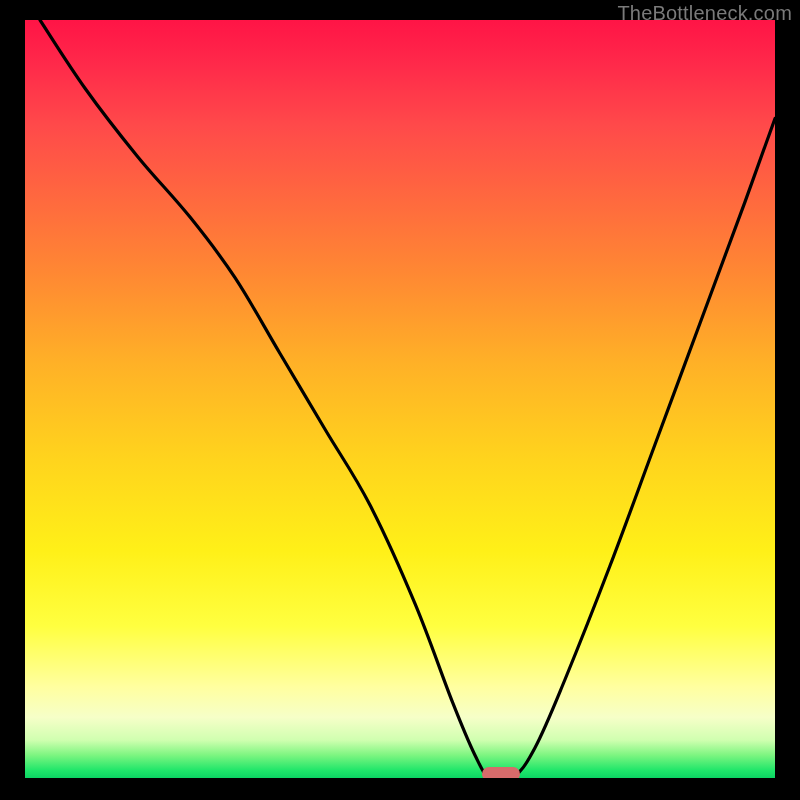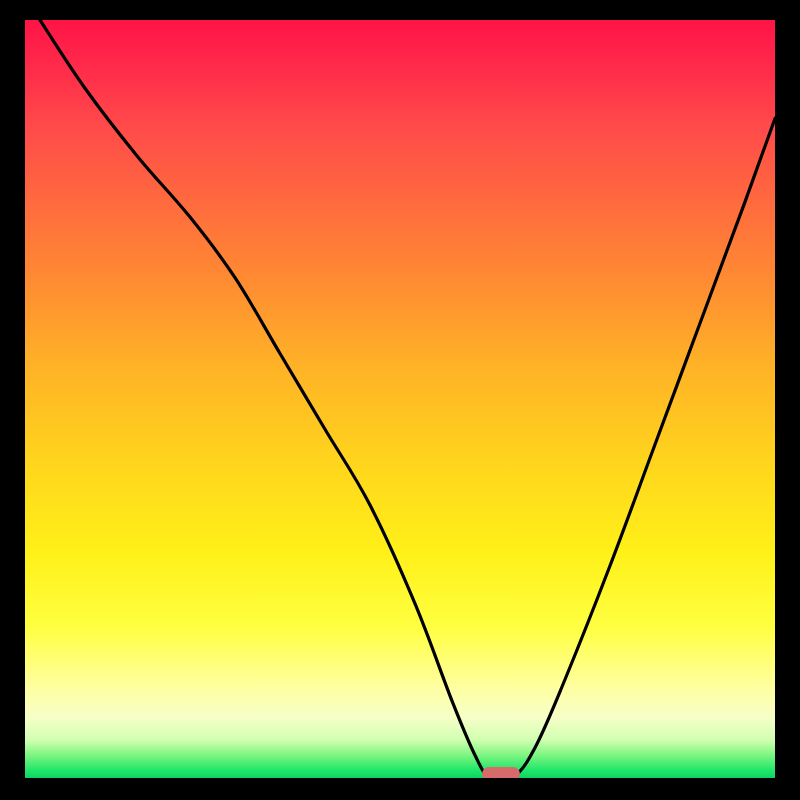--- a/index.html
+++ b/index.html
@@ -72,20 +72,21 @@
     font-size: 20px;
     font-weight: 500;
     letter-spacing: 0.2px;
   }
 </style>
 </head>
 <body>
 
 <div class="chart-wrap">
 
+  <div class="watermark">TheBottleneck.com</div>
 
   <div class="plot-area">
     <div class="gradient-bg"></div>
 
     <svg class="curve-svg" viewBox="0 0 750 758" preserveAspectRatio="none">
       <path id="curve-path" fill="none" stroke="#000" stroke-width="3.2" stroke-linecap="round" stroke-linejoin="round" d="M 15.0 0.0 C 23.1 12.3, 42.5 43.7, 60.0 68.2 C 77.5 92.8, 93.6 113.2, 112.5 136.4 C 131.4 159.6, 147.4 175.2, 165.0 197.1 C 182.6 218.9, 193.8 233.2, 210.0 257.7 C 226.2 282.3, 238.8 306.2, 255.0 333.5 C 271.2 360.8, 283.8 382.0, 300.0 409.3 C 316.2 436.6, 328.8 453.7, 345.0 485.1 C 361.2 516.5, 375.2 548.2, 390.0 583.7 C 404.8 619.1, 416.7 654.9, 427.5 682.2 C 438.3 709.5, 443.3 721.6, 450.0 735.3 C 456.8 748.9, 458.3 753.9, 465.0 758.0 C 471.8 762.1, 479.4 763.5, 487.5 758.0 C 495.6 752.5, 500.6 745.4, 510.0 727.7 C 519.5 709.9, 526.5 692.2, 540.0 659.5 C 553.5 626.7, 568.8 588.1, 585.0 545.8 C 601.2 503.5, 613.8 468.1, 630.0 424.5 C 646.2 380.8, 658.8 346.9, 675.0 303.2 C 691.2 259.5, 706.5 218.8, 720.0 181.9 C 733.5 145.1, 744.6 113.5, 750.0 98.5"></path>
     </svg>
 
     <div id="marker" class="marker" style="left: 476.25px; top: 754.21px; background: rgb(215, 107, 107);"></div>
   </div>

